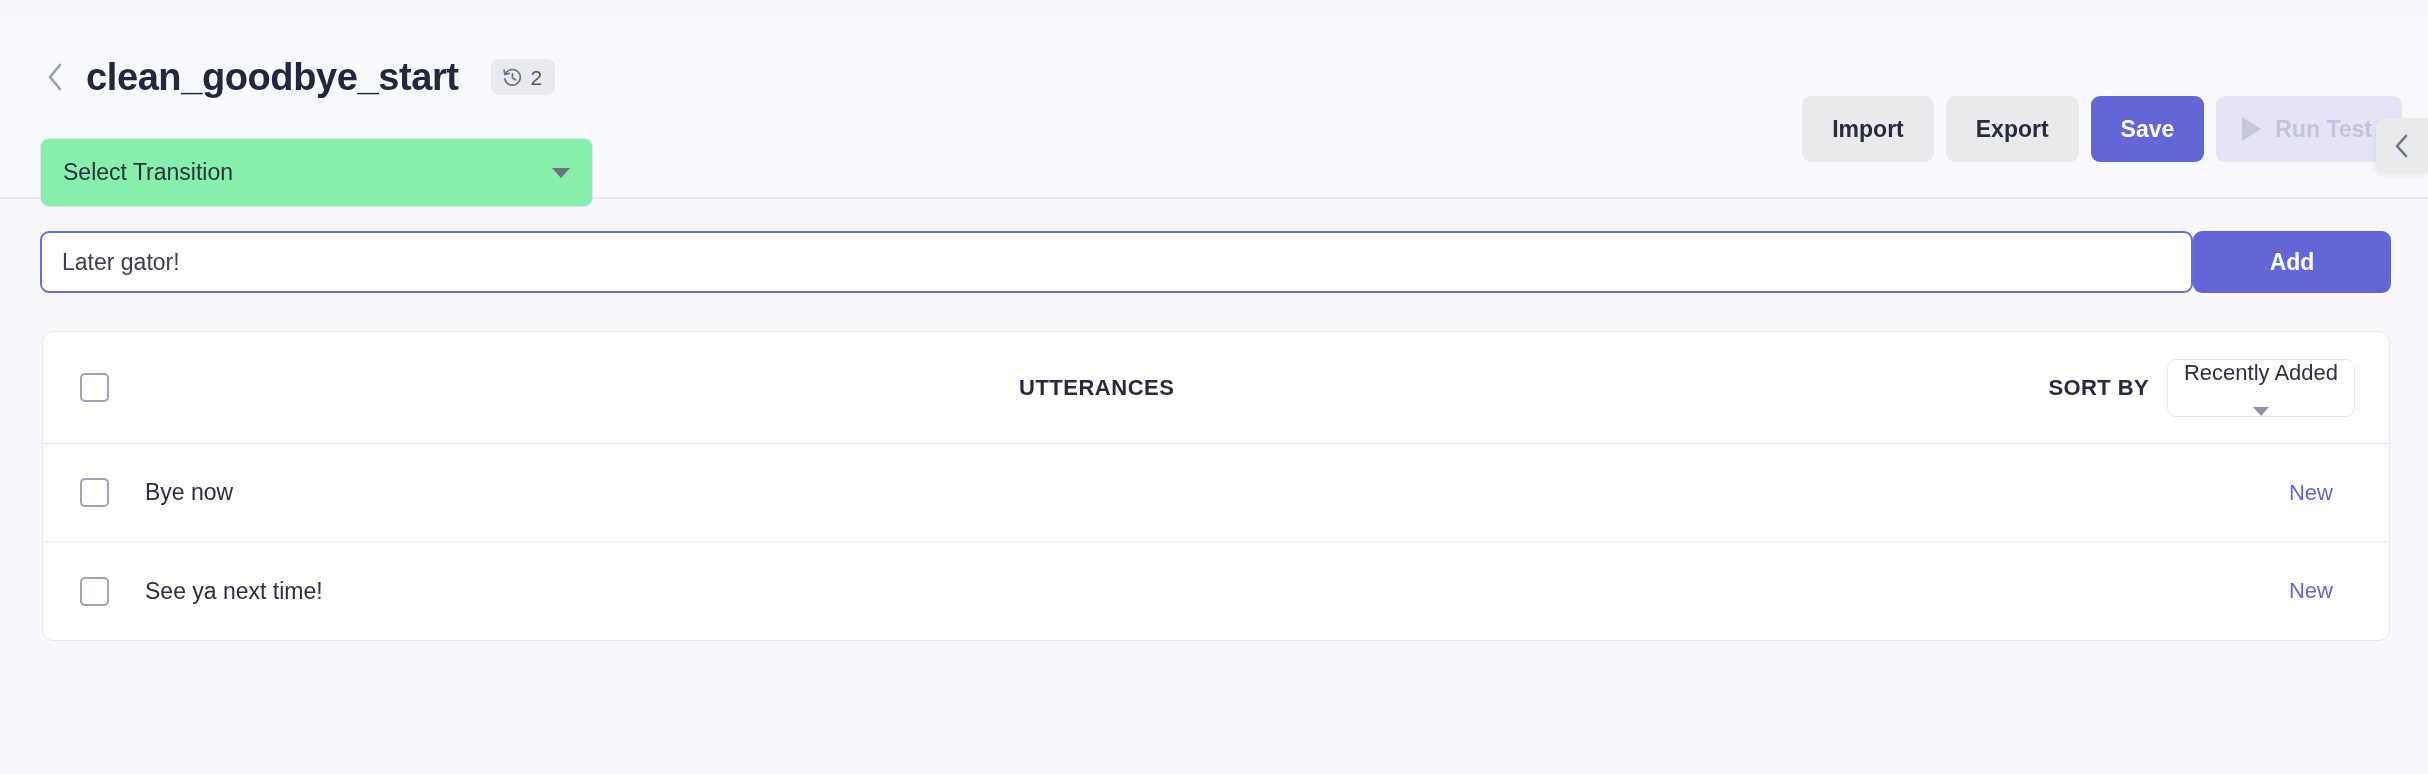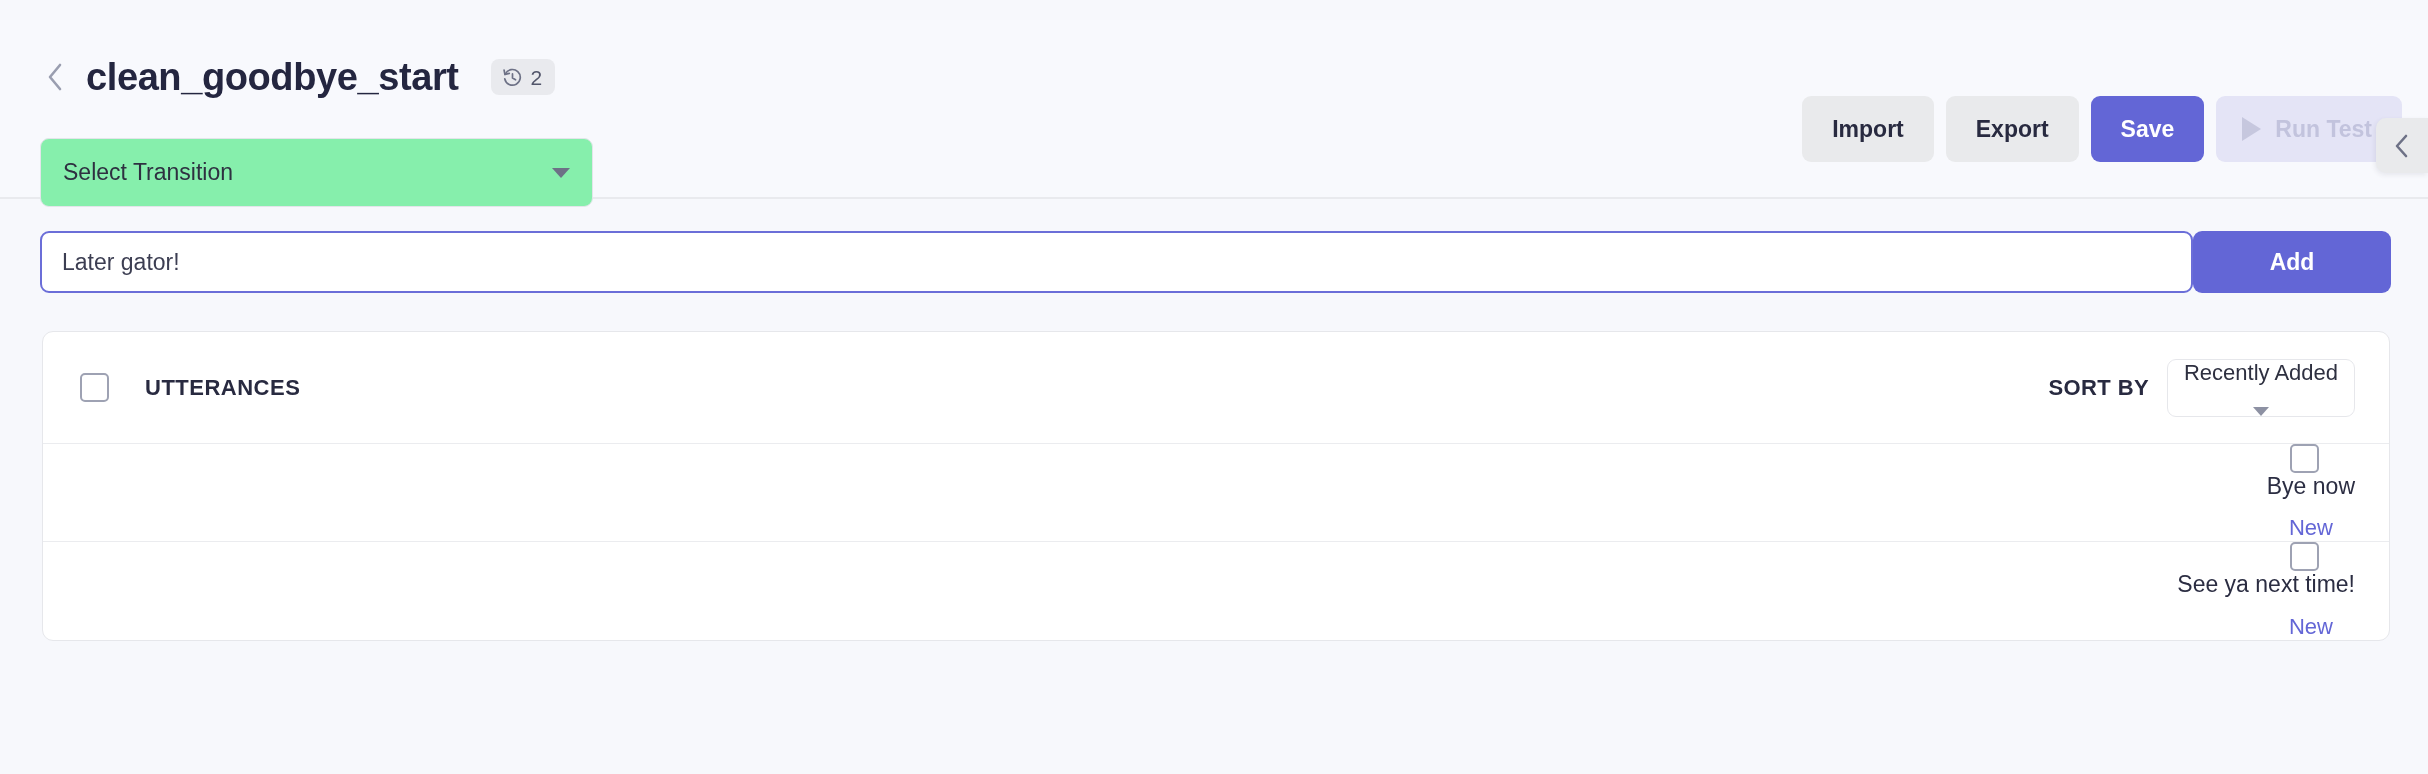--- a/index.html
+++ b/index.html
@@ -209,20 +209,21 @@
     border-radius: 11px;
     overflow: hidden;
   }
 
   .card-head {
     height: 112px;
     display: flex;
     align-items: center;
     padding: 0 34px 0 0;
     border-bottom: 1.5px solid #ebecef;
+    text-align: center;
   }
   .chk-cell {
     width: 102px;
     display: flex;
     align-items: center;
     justify-content: center;
     flex-shrink: 0;
   }
   .checkbox {
     width: 29px; height: 29px;
@@ -271,24 +272,23 @@
   .caret-sm {
     width: 0; height: 0;
     border-left: 8px solid transparent;
     border-right: 8px solid transparent;
     border-top: 9px solid #8d91a3;
   }
 
   .row {
     height: 98px;
     display: flex;
-    align-items: flex-end;
+    align-items: center;
     padding: 0 34px 0 0;
     border-bottom: 1.5px solid #ebecef;
-    flex-direction: column;
   }
   .row:last-child { border-bottom: none; }
   .row .chk-cell { width: 102px; }
   .row-text {
     font-size: 23px;
     color: #2b2d42;
     flex: 1;
   }
   .row-link {
     font-size: 22px;

